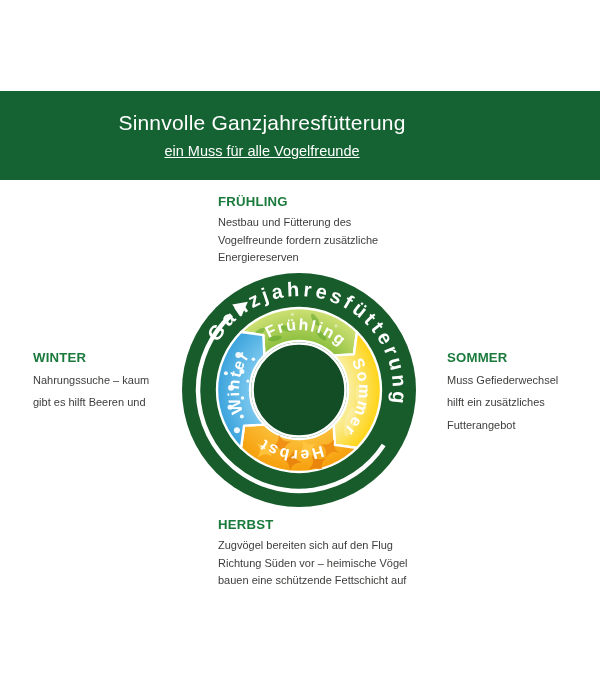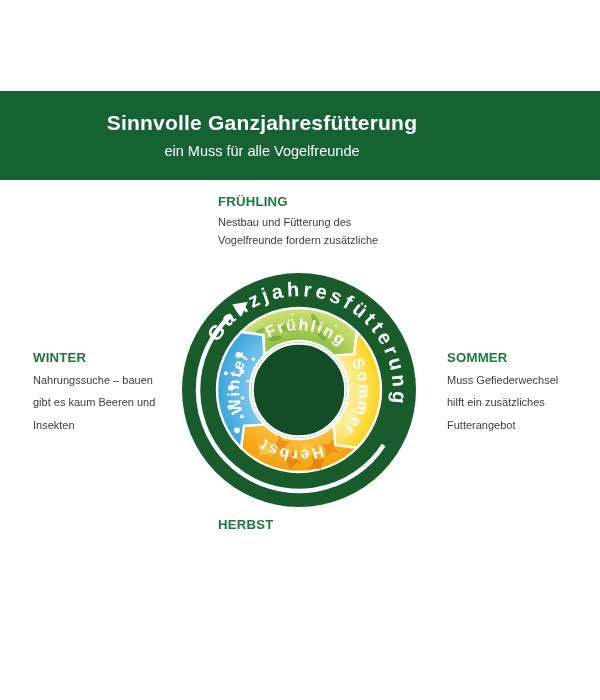--- a/index.html
+++ b/index.html
@@ -8,24 +8,24 @@
     font-family:"Liberation Sans", sans-serif;overflow:hidden;
   }
   .band{
     position:absolute;left:0;top:91px;width:600px;height:89px;
     background:#156232;
   }
   .band-inner{
     position:absolute;left:0;top:0;width:524px;height:89px;text-align:center;color:#fff;
   }
   .title{
-    margin-top:20px;font-size:21px;font-weight:bold;line-height:24px;letter-spacing:.2px;
+    margin-top:20px;font-size:21px;font-weight:normal;line-height:24px;letter-spacing:.2px;
   }
   .subtitle{
-    margin-top:8px;font-size:14.5px;line-height:17px;
+    margin-top:8px;font-size:14.5px;line-height:17px;text-decoration:underline;
   }
   .txt{position:absolute;color:#3d3d3c;}
   .txt h3{
     margin:0;font-size:13.2px;font-weight:bold;color:#1a7a3c;letter-spacing:.2px;
   }
   .txt .line{font-size:11px;white-space:nowrap;}
   .txt-top .line,.txt-bottom .line{line-height:17.6px;}
   .txt-side .line{line-height:22.4px;}
   .txt-top h3,.txt-bottom h3{margin-bottom:4px;line-height:16px;}
   .txt-side h3{line-height:22px;margin-bottom:0;}
@@ -45,43 +45,48 @@
       <div class="title">Sinnvolle Ganzjahresfütterung</div>
       <div class="subtitle">ein Muss für alle Vogelfreunde</div>
     </div>
   </div>
 
   <section class="txt txt-top sec-fruehling">
     <h3>FRÜHLING</h3>
     <div>
         <div class="line">Nestbau und Fütterung des</div>
         <div class="line">Vogelfreunde fordern zusätzliche</div>
+        <div class="line">Energiereserven</div>
       </div>
   </section>
 
   <section class="txt txt-side sec-winter">
     <h3>WINTER</h3>
     <div>
-        <div class="line">Nahrungssuche – bauen</div>
-        <div class="line">gibt es kaum Beeren und</div>
-        <div class="line">Insekten</div>
+        <div class="line">Nahrungssuche – kaum</div>
+        <div class="line">gibt es hilft Beeren und</div>
       </div>
   </section>
 
   <section class="txt txt-side sec-sommer">
     <h3>SOMMER</h3>
     <div>
         <div class="line">Muss Gefiederwechsel</div>
         <div class="line">hilft ein zusätzliches</div>
         <div class="line">Futterangebot</div>
       </div>
   </section>
 
   <section class="txt txt-bottom sec-herbst">
     <h3>HERBST</h3>
+    <div>
+        <div class="line">Zugvögel bereiten sich auf den Flug</div>
+        <div class="line">Richtung Süden vor – heimische Vögel</div>
+        <div class="line">bauen eine schützende Fettschicht auf</div>
+      </div>
   </section>
 
   <svg id="wheel" width="234" height="234" viewBox="-117 -117 234 234">
       <defs>
         <path id="ringTextPath" d="M-92.57,-16.32 A94,94 0 1 1 81.41,47.00" fill="none"></path>
         <radialGradient id="g-fruehling" gradientUnits="userSpaceOnUse" cx="0" cy="0" r="82">
           <stop offset="0.58" stop-color="#8abe3d"></stop>
           <stop offset="1" stop-color="#cfe174"></stop>
         </radialGradient>
         <clipPath id="c-fruehling">

